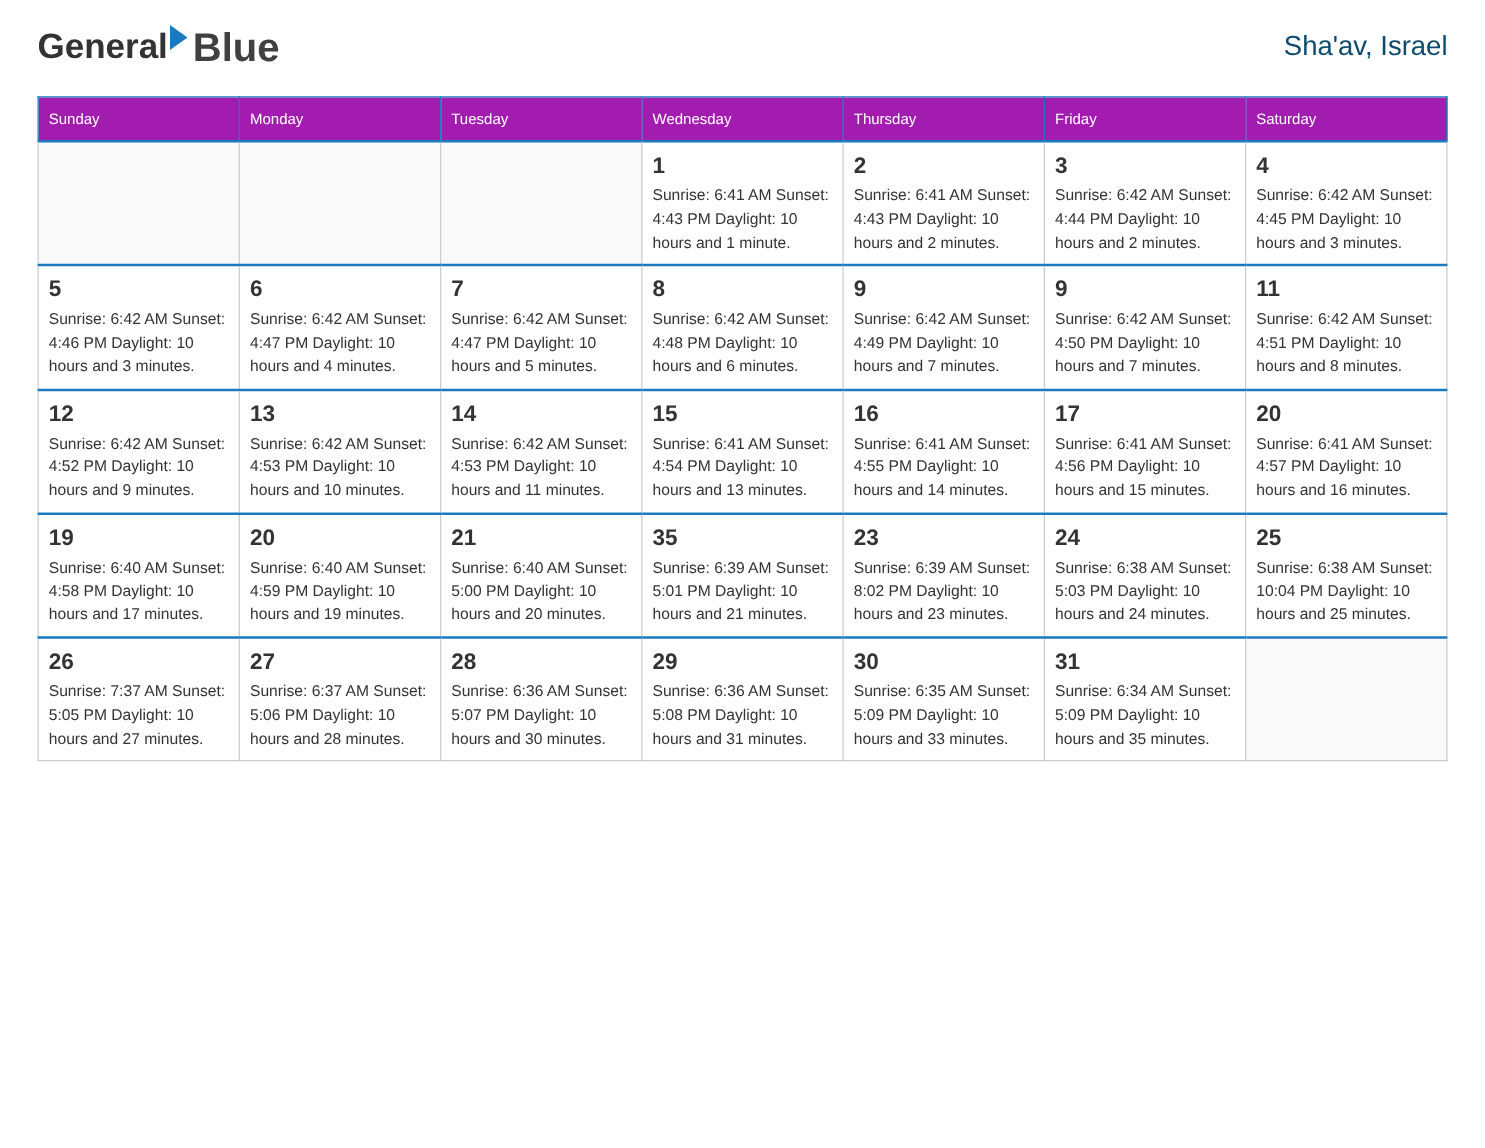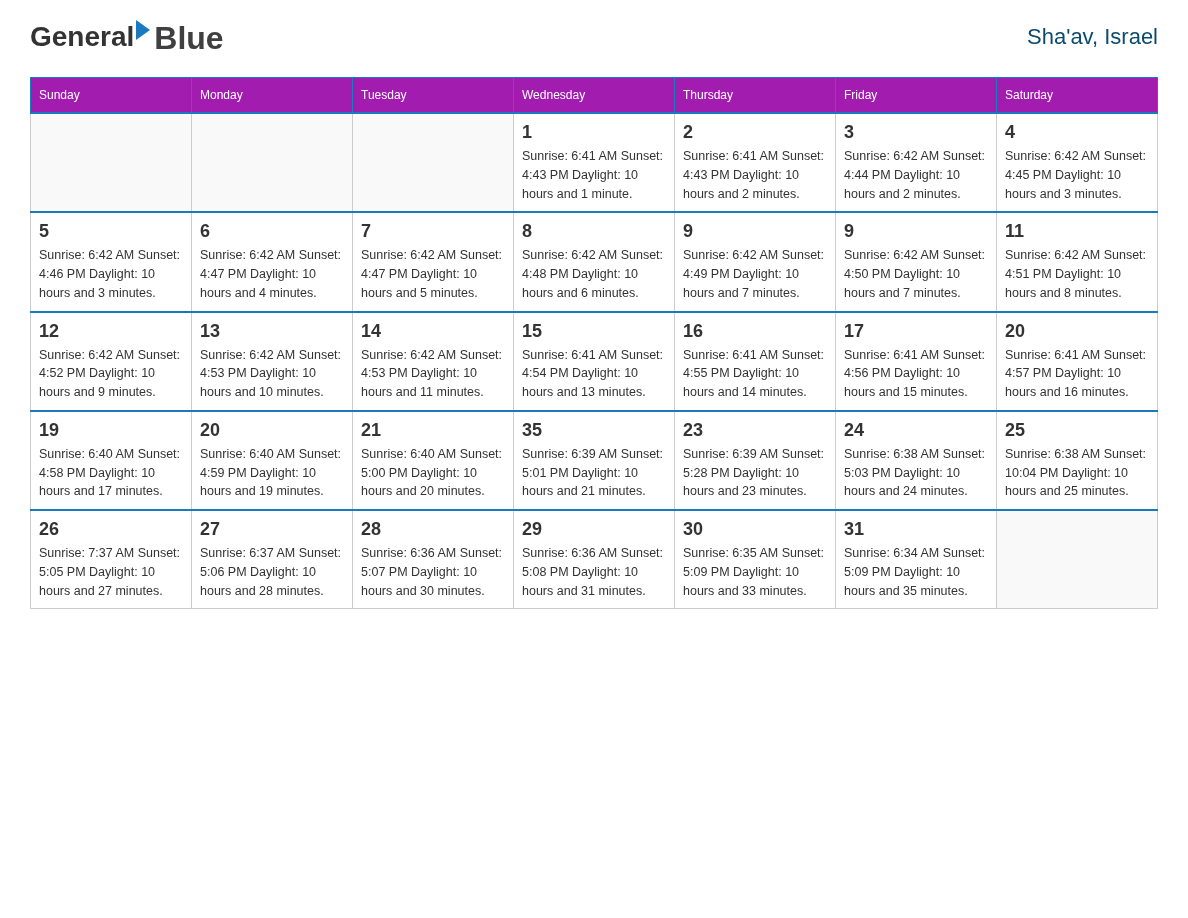--- a/index.html
+++ b/index.html
@@ -273,21 +273,21 @@
         </td>
         <td>
           <span class="day-number">35</span>
           <div class="day-info">Sunrise: 6:39 AM
 Sunset: 5:01 PM
 Daylight: 10 hours and 21 minutes.</div>
         </td>
         <td>
           <span class="day-number">23</span>
           <div class="day-info">Sunrise: 6:39 AM
-Sunset: 5:28 PM
+Sunset: 8:02 PM
 Daylight: 10 hours and 23 minutes.</div>
         </td>
         <td>
           <span class="day-number">24</span>
           <div class="day-info">Sunrise: 6:38 AM
 Sunset: 5:03 PM
 Daylight: 10 hours and 24 minutes.</div>
         </td>
         <td>
           <span class="day-number">25</span>

